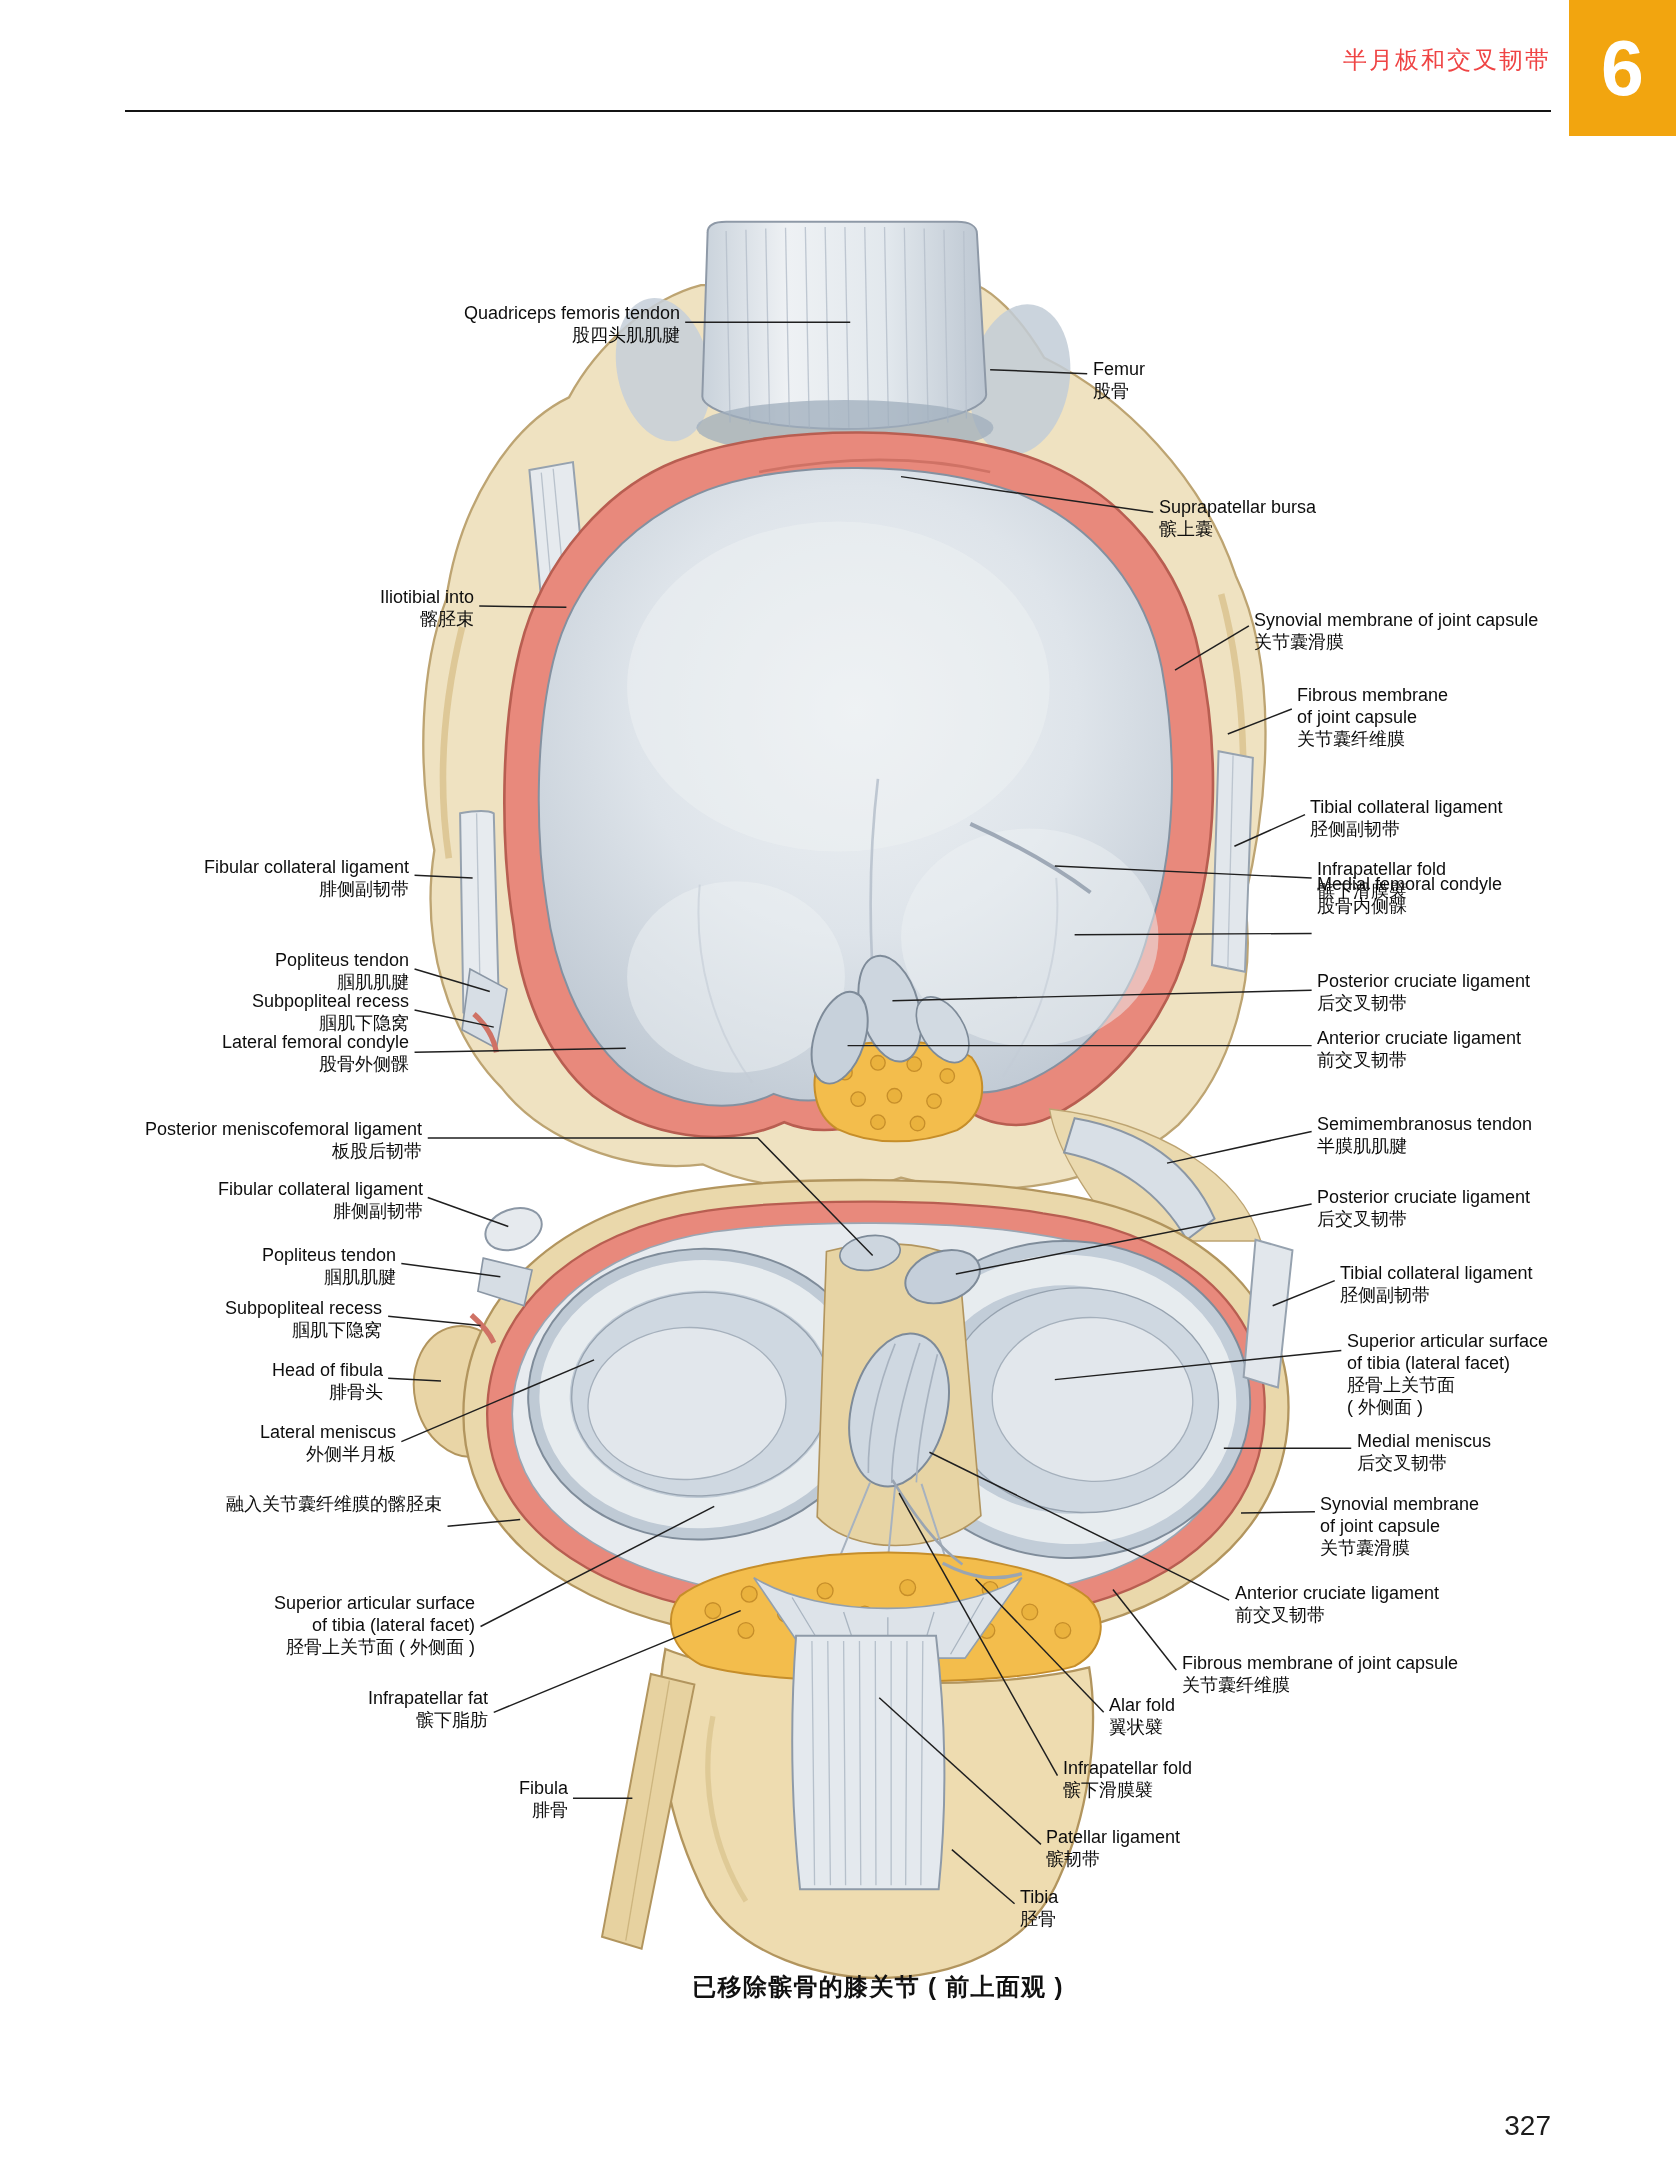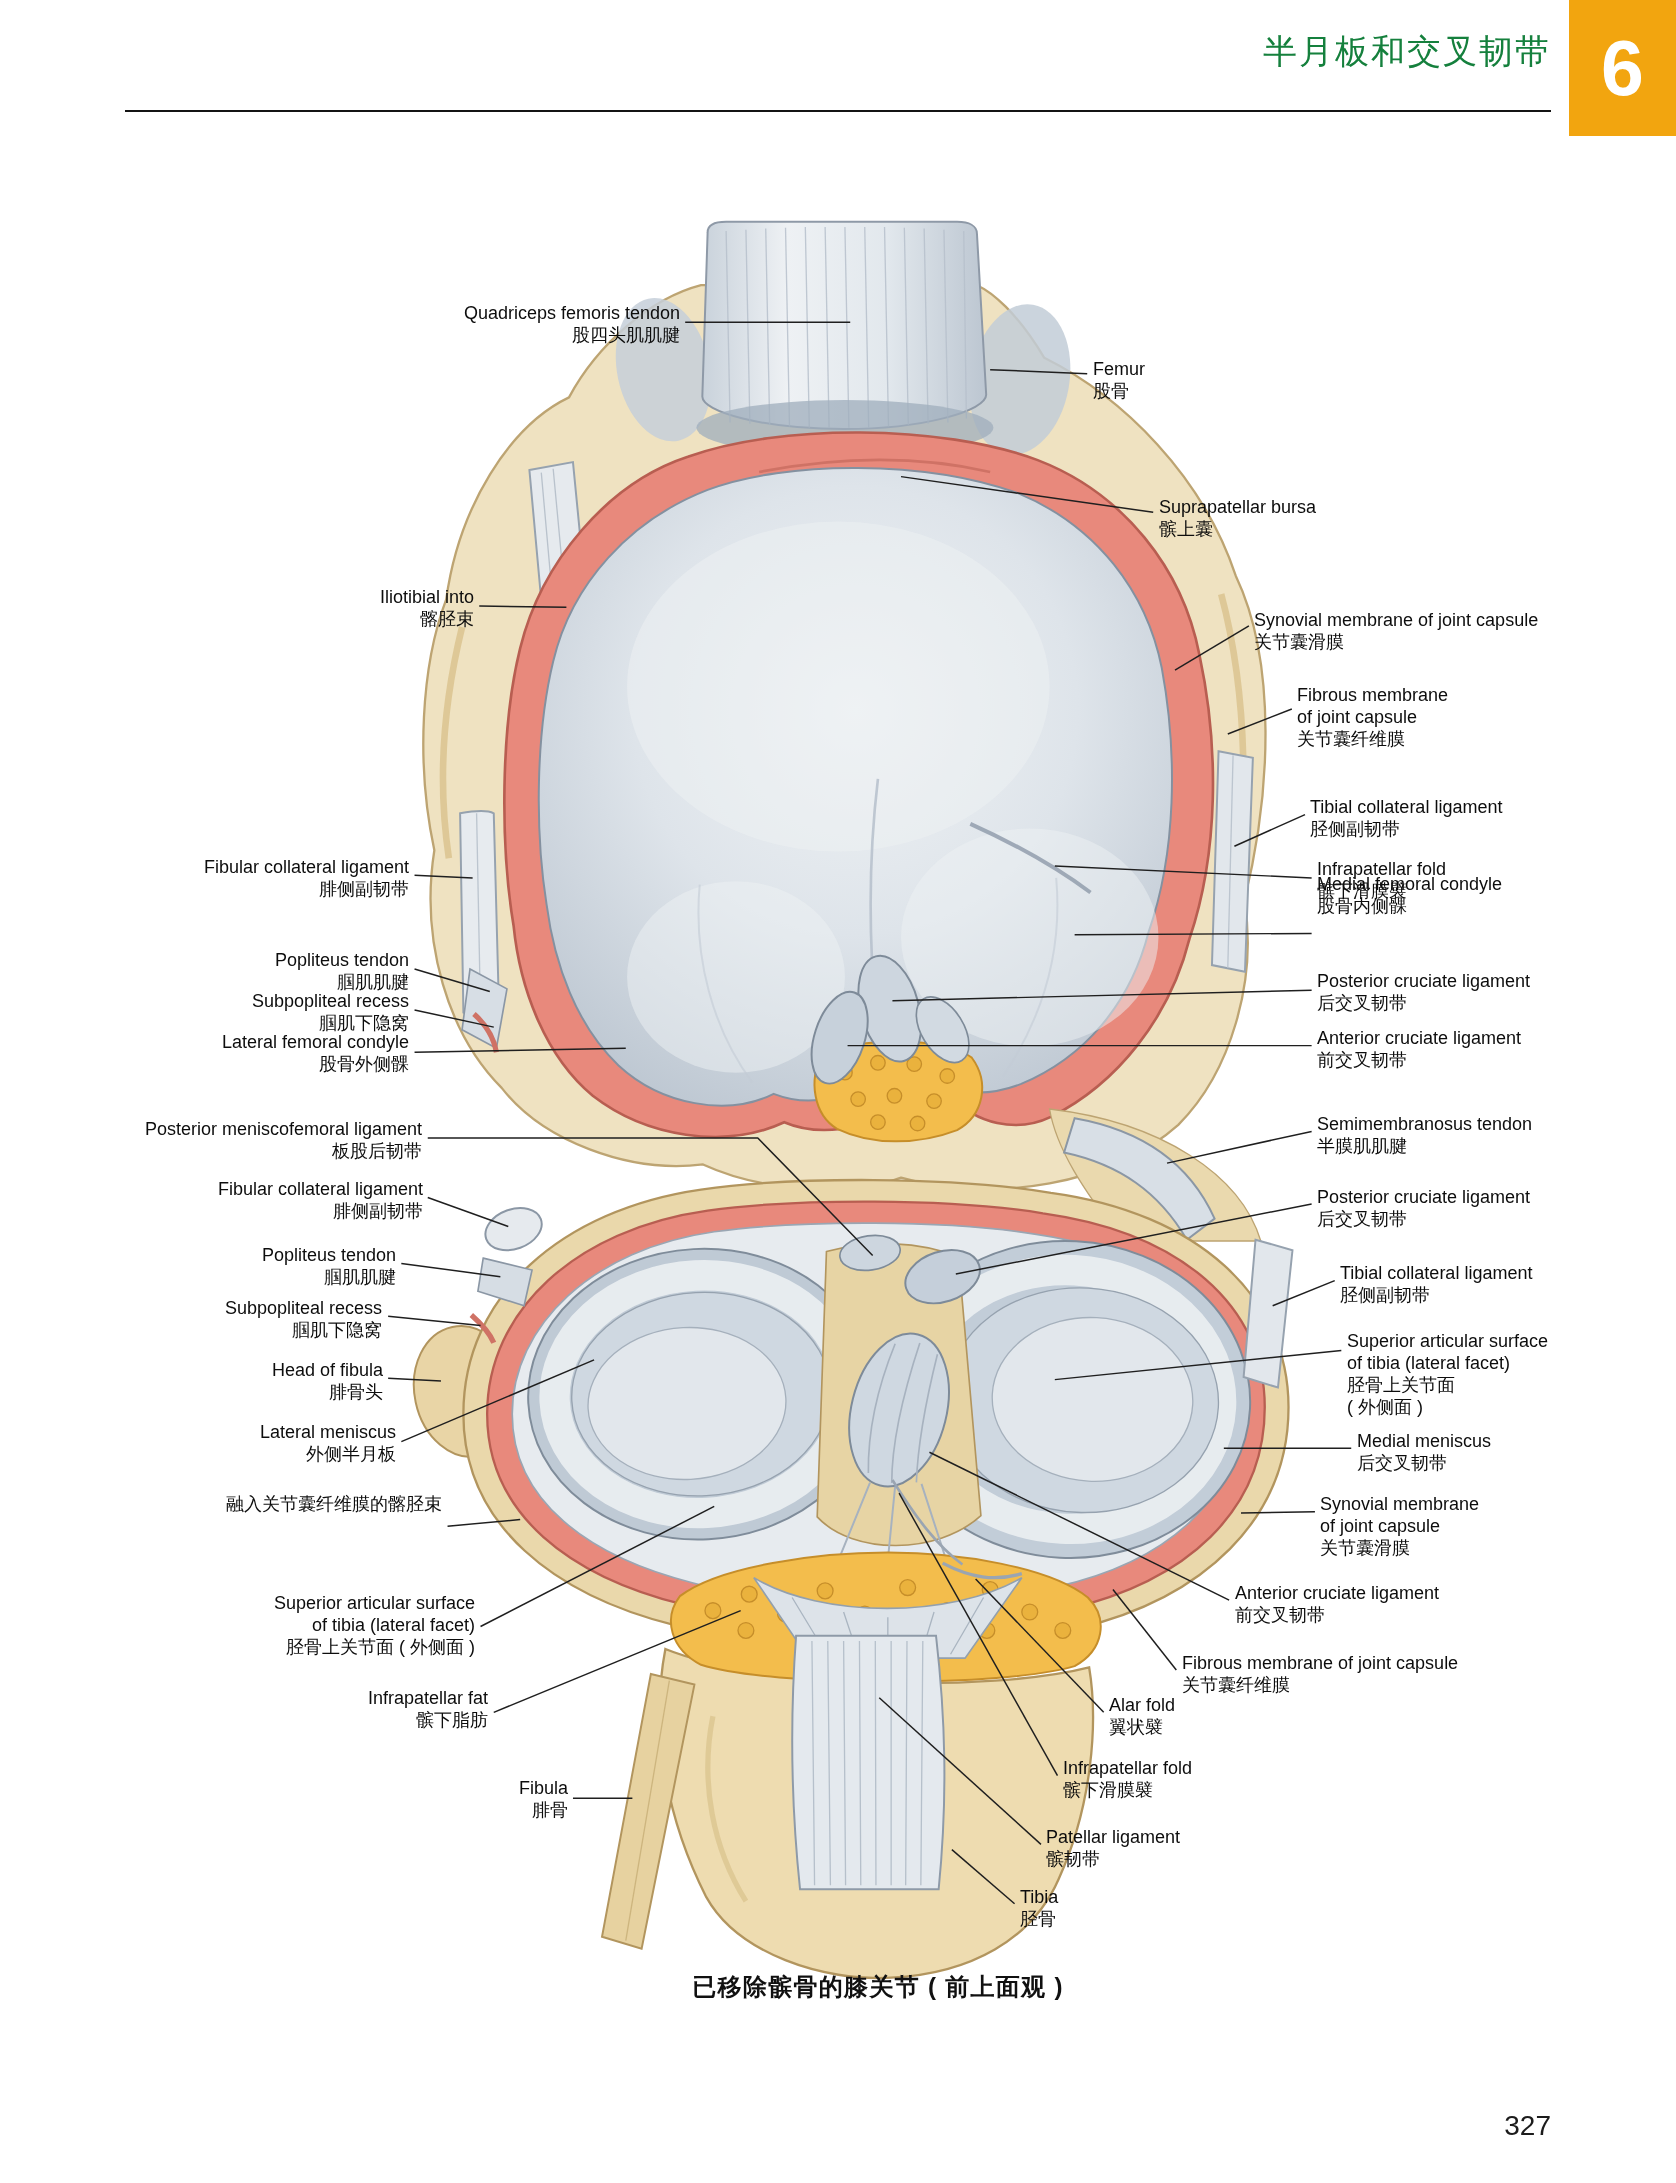--- a/index.html
+++ b/index.html
@@ -1,21 +1,21 @@
 <!DOCTYPE html>
 <html style="font-size:10.6px"><head>
 <meta charset="utf-8">
 <style>
   html,body{margin:0;padding:0;}
   body{
     width:1676px;height:2183px;position:relative;background:#ffffff;
     font-family:"Liberation Sans","DejaVu Sans",sans-serif;overflow:hidden;color:#111;
   }
   .header-title{
-    position:absolute;top:29px;right:125px;font-size:34px;letter-spacing:2px;color:#15803d;
+    position:absolute;top:44px;right:125px;font-size:24px;letter-spacing:2px;color:#ef4444;
   }
   .chapter-tab{
     position:absolute;top:0;right:0;width:107px;height:136px;background:#F2A50F;
     color:#fff;font-size:77px;font-weight:bold;display:flex;align-items:center;justify-content:center;
   }
   .header-rule{position:absolute;top:110px;left:125px;width:1426px;height:2px;background:#141414;}
   .fig{position:absolute;left:0;top:0;}
   .label{position:absolute;font-size:18px;line-height:22px;color:#0d0d0d;}
   .label .en,.label .zh{display:block;white-space:pre-line;}
   .label.align-right{text-align:right;}

